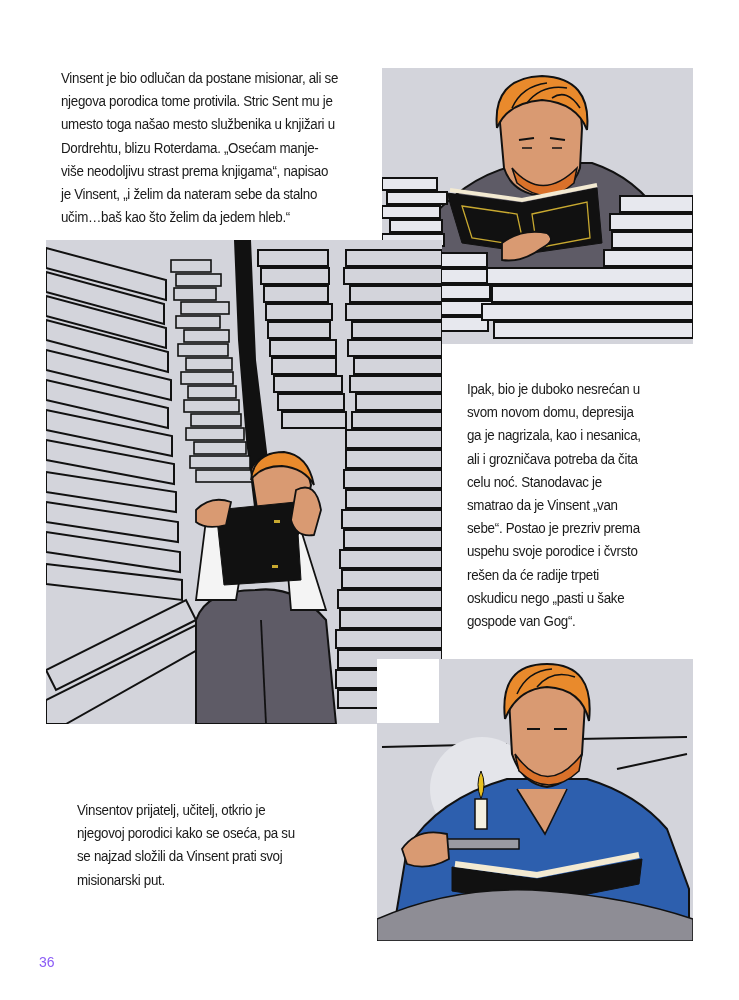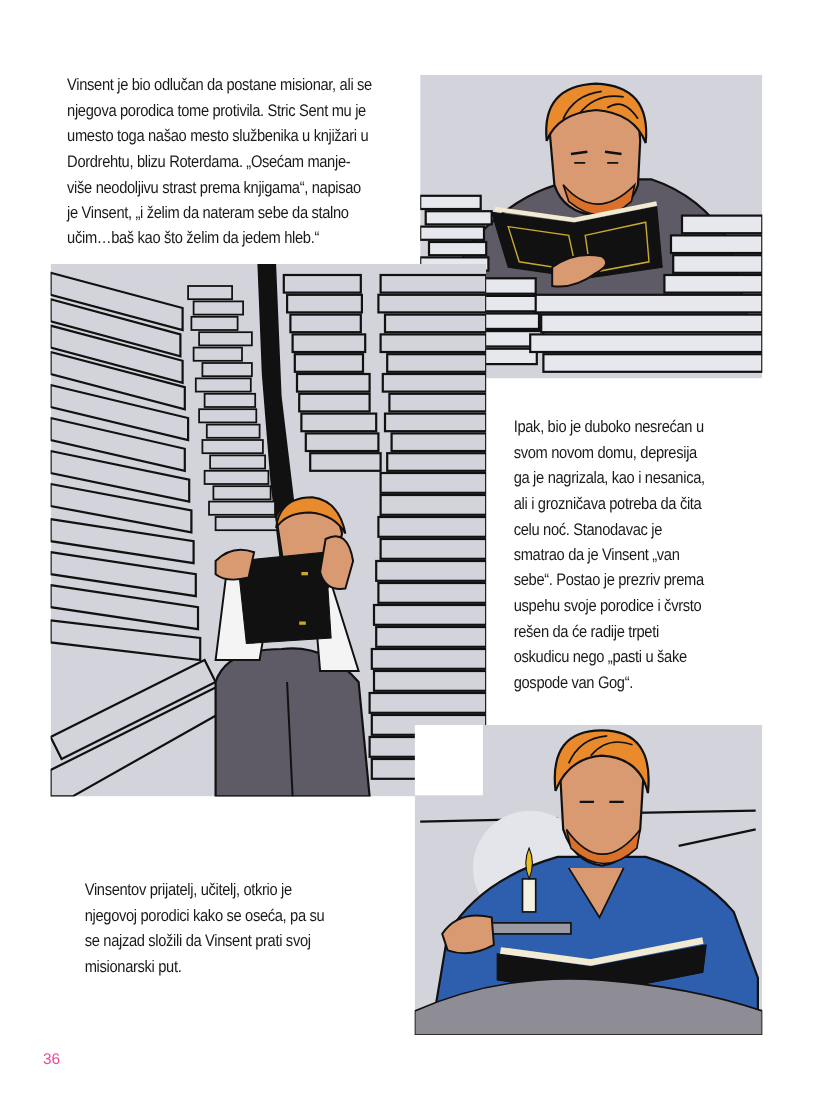--- a/index.html
+++ b/index.html
@@ -4,21 +4,21 @@
   <style>
     html, body { margin: 0; padding: 0; background: #ffffff; }
     body { width: 739px; height: 1000px; position: relative; overflow: hidden;
            font-family: "Liberation Sans", "DejaVu Sans", sans-serif; color: #1a1a1a; }
     .text-block { position: absolute; font-size: 15.2px; line-height: 23.2px; letter-spacing: -0.35px;
                   font-family: "Liberation Sans", sans-serif; transform: scaleX(0.88); transform-origin: left top; }
     .text-block .line { display: block; white-space: nowrap; }
     #caption-1 { left: 61px; top: 66px; width: 360px; }
     #caption-2 { left: 467px; top: 377px; width: 260px; }
     #caption-3 { left: 77px; top: 798px; width: 320px; }
-    #page-number { position: absolute; left: 39px; top: 954px; font-size: 14px; color: #ec4899;
+    #page-number { position: absolute; left: 39px; top: 954px; font-size: 14px; color: #8b5cf6;
                    font-family: "Liberation Sans", sans-serif; }
     .panel { position: absolute; }
     svg { display: block; }
   </style>
 </head>
 <body>
 
 <div id="caption-1" class="text-block">
   <span class="line">Vinsent je bio odlučan da postane misionar, ali se</span>
   <span class="line">njegova porodica tome protivila. Stric Sent mu je</span>

